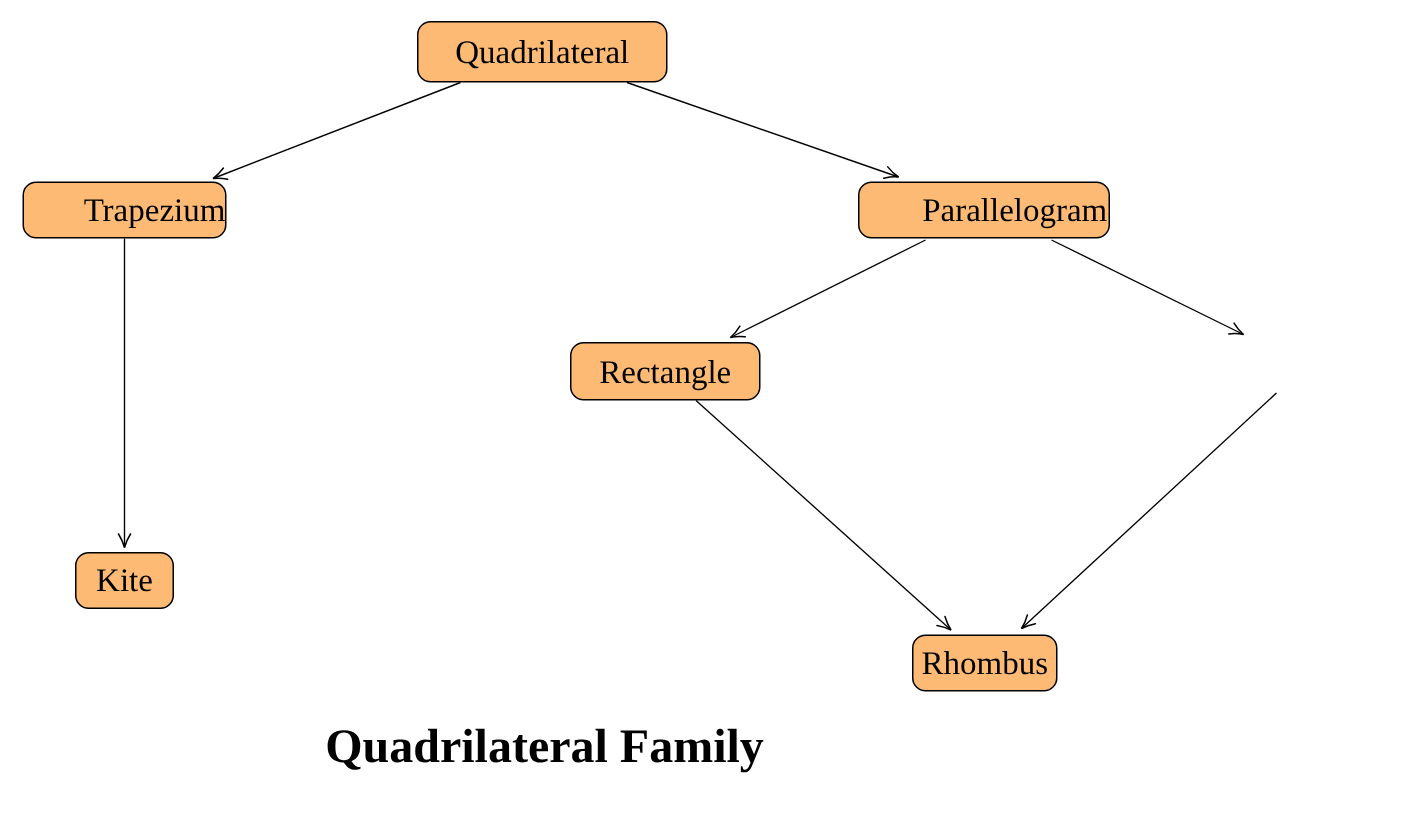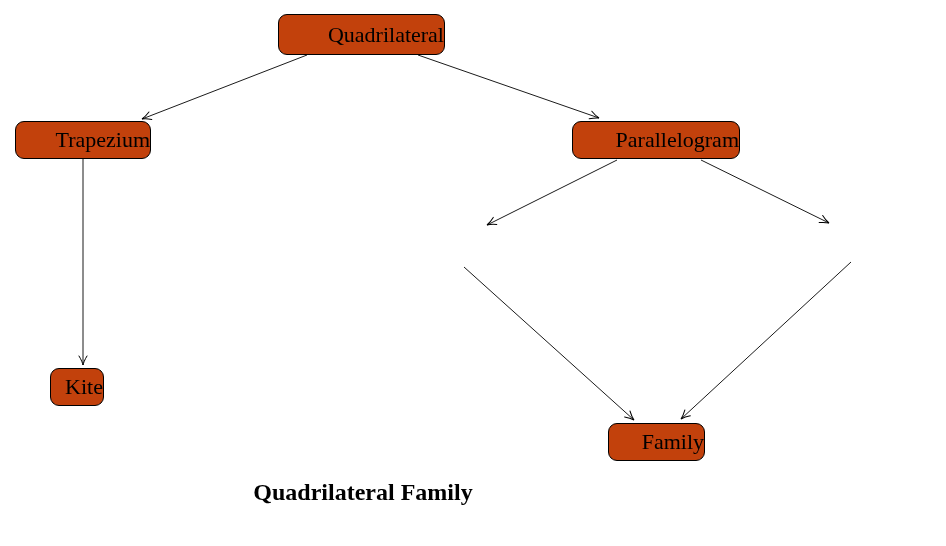--- a/index.html
+++ b/index.html
@@ -20,41 +20,41 @@
     left: 0;
     top: 0;
     width: 946px;
     height: 546px;
   }
   .node {
     position: absolute;
     box-sizing: border-box;
     display: flex;
     align-items: center;
-    justify-content: flex-end;
-    background: #c2410c;
+    justify-content: center;
+    background: #fdba74;
     border: 1.2px solid #000000;
     border-radius: 9px;
     font-size: 22px;
     color: #000000;
     white-space: nowrap;
   }
   .node-quadrilateral { left: 278px; top: 14px;  width: 167px; height: 41px; }
   .node-trapezium     { left: 15px;  top: 121px; width: 136px; height: 38px; padding-left: 40px; }
   .node-parallelogram { left: 572px; top: 121px; width: 168px; height: 38px; padding-left: 41px; }
   .node-rectangle     { left: 380px; top: 228px; width: 127px; height: 39px; }
   .node-rhombus       { left: 812px; top: 226px; width: 126px; height: 38px; }
-  .node-kite          { left: 50px;  top: 368px; width: 54px;  height: 38px; }
+  .node-kite          { left: 50px;  top: 368px; width: 66px;  height: 38px; }
   .node-square        { left: 608px; top: 423px; width: 97px;  height: 38px; }
   .caption {
     position: absolute;
     left: 363px;
     top: 479px;
     transform: translateX(-50%);
-    font-size: 24px;
+    font-size: 32px;
     font-weight: bold;
     color: #000000;
     white-space: nowrap;
   }
 </style>
 </head>
 <body>
 
 <div class="canvas">
 
@@ -75,22 +75,25 @@
 
   <div class="node node-quadrilateral">
     <span>Quadrilateral</span>
   </div>
   <div class="node node-trapezium">
     <span>Trapezium</span>
   </div>
   <div class="node node-parallelogram">
     <span>Parallelogram</span>
   </div>
+  <div class="node node-rectangle">
+    <span>Rectangle</span>
+  </div>
   <div class="node node-kite">
     <span>Kite</span>
   </div>
   <div class="node node-square">
-    <span>Family</span>
+    <span>Rhombus</span>
   </div>
 
   <div class="caption">Quadrilateral Family</div>
 
 </div>
 
 </body></html>

